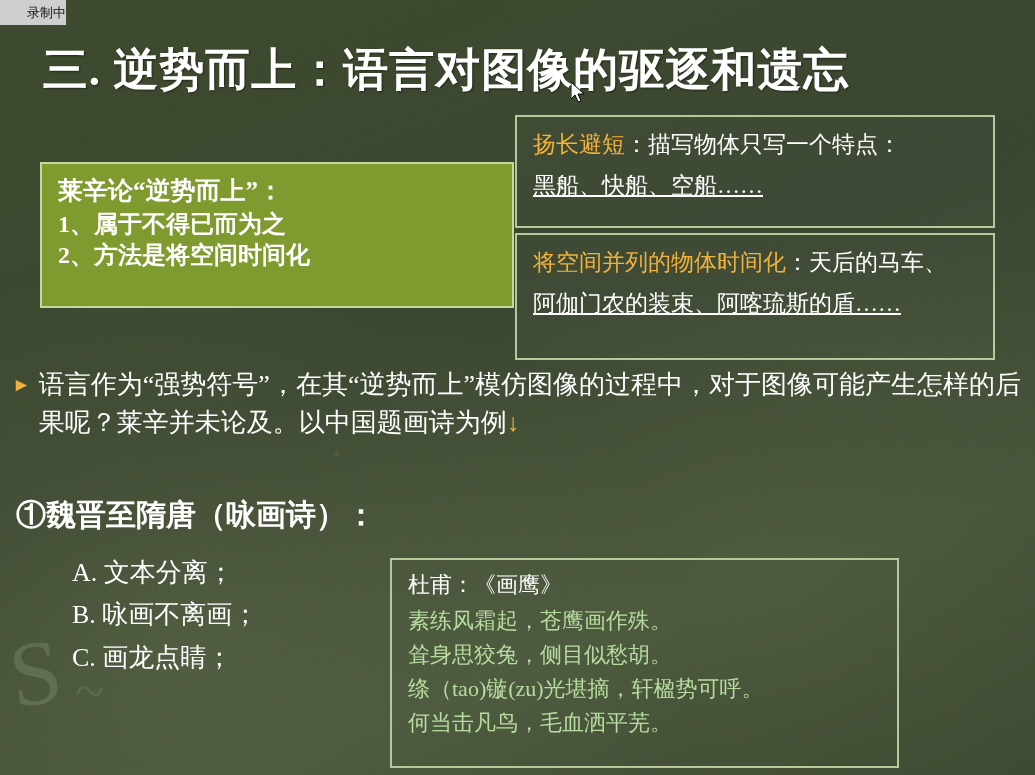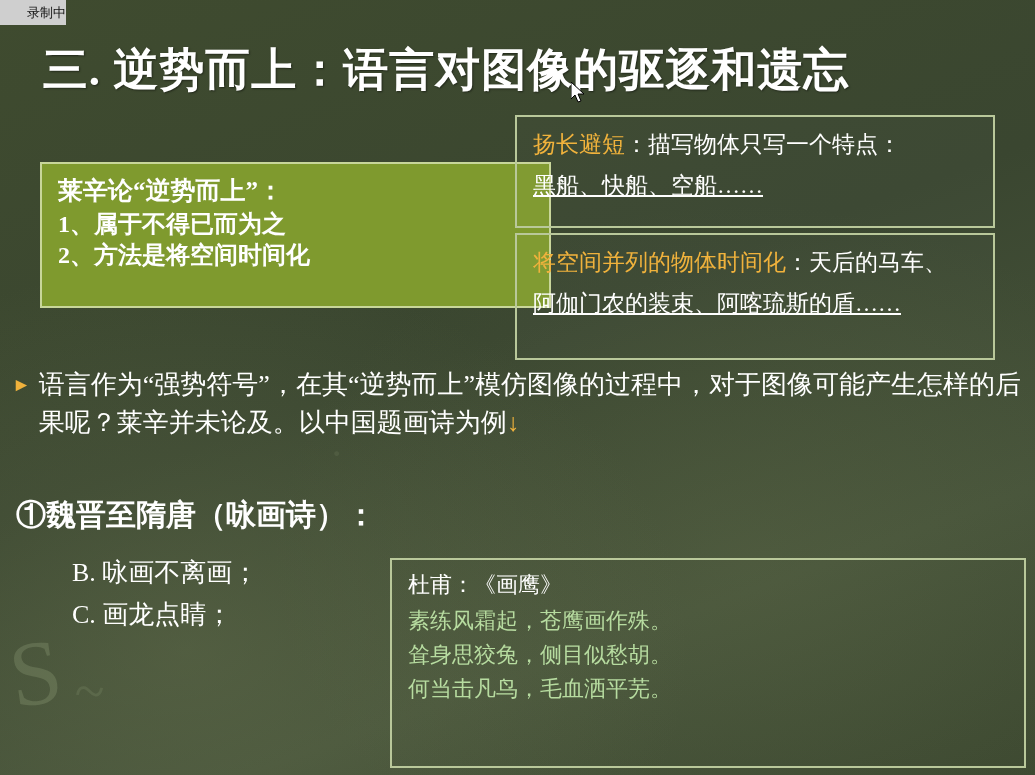--- a/index.html
+++ b/index.html
@@ -74,21 +74,21 @@
     width: 16px;
     height: 22px;
     z-index: 25;
   }
 
   
   .green-box {
     position: absolute;
     left: 40px;
     top: 162px;
-    width: 511px;
+    width: 474px;
     height: 146px;
     background: #7f9a2e;
     border: 2px solid #c8d69a;
     box-sizing: border-box;
     padding: 10px 14px 8px 16px;
   }
   .green-box .gb-title {
     color: #ffffff;
     font-family: "Liberation Serif", serif;
     font-weight: bold;
@@ -184,21 +184,21 @@
     font-size: 26px;
     line-height: 1.63;
     white-space: nowrap;
   }
 
   
   .poem-box {
     position: absolute;
     left: 390px;
     top: 558px;
-    width: 636px;
+    width: 509px;
     height: 210px;
     border: 2px solid #b9c89a;
     box-sizing: border-box;
     padding: 10px 16px;
   }
   .poem-title {
     color: #ffffff;
     font-family: "Liberation Serif", serif;
     font-size: 22px;
     margin-bottom: 4px;
@@ -249,24 +249,26 @@
   </div>
 
   <div class="bullet-para">
     <span class="bullet-marker">►</span>
     <span class="bullet-text"><span>语言作为“强势符号”，在其“逆势而上”模仿图像的过程中，对于图像可能产生怎样的后果呢？莱辛并未论及。以中国题画诗为例</span><span class="arrow-down">↓</span></span>
   </div>
 
   <div class="sec-heading">①魏晋至隋唐（咏画诗）：</div>
 
   <div class="sub-list">
+    <div class="sub-item">A. 文本分离；</div>
     <div class="sub-item">B. 咏画不离画；</div>
     <div class="sub-item">C. 画龙点睛；</div>
   </div>
 
   <div class="poem-box">
     <div class="poem-title">杜甫：《画鹰》</div>
     <div class="poem-line">素练风霜起，苍鹰画作殊。</div>
     <div class="poem-line">耸身思狡兔，侧目似愁胡。</div>
+    <div class="poem-line">绦（tao)镟(zu)光堪摘，轩楹势可呼。</div>
     <div class="poem-line">何当击凡鸟，毛血洒平芜。</div>
   </div>
 
 </div>
 
 </body></html>

